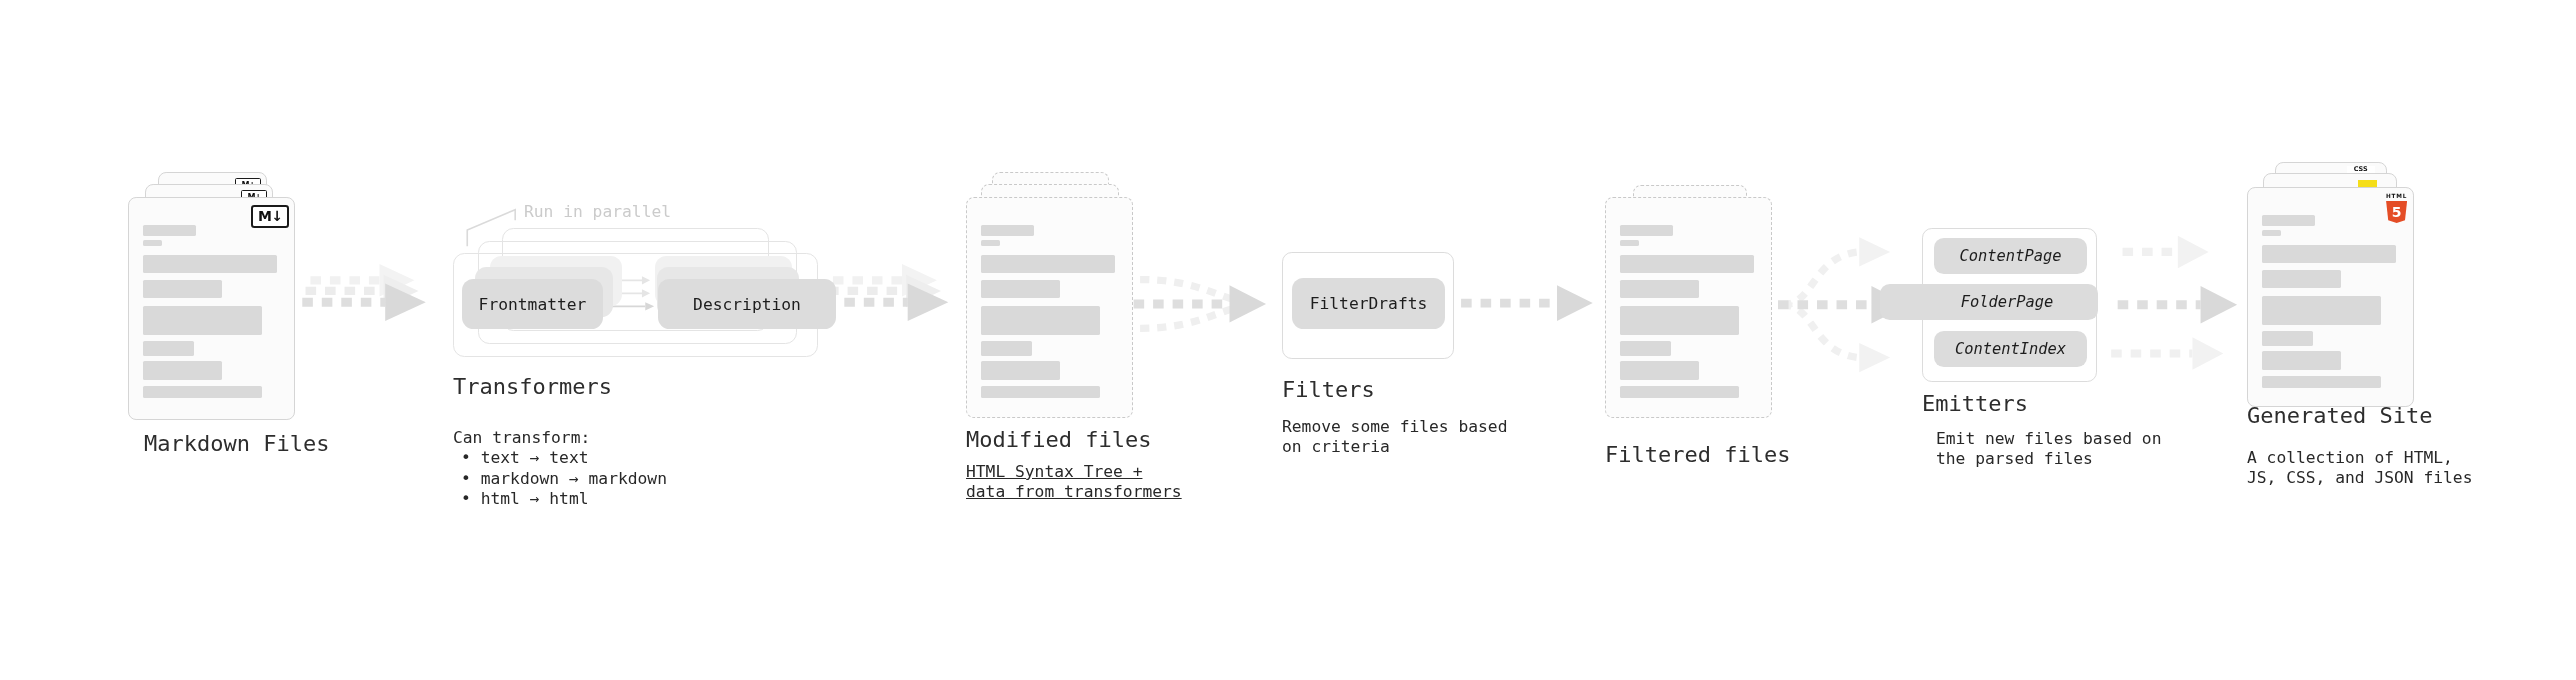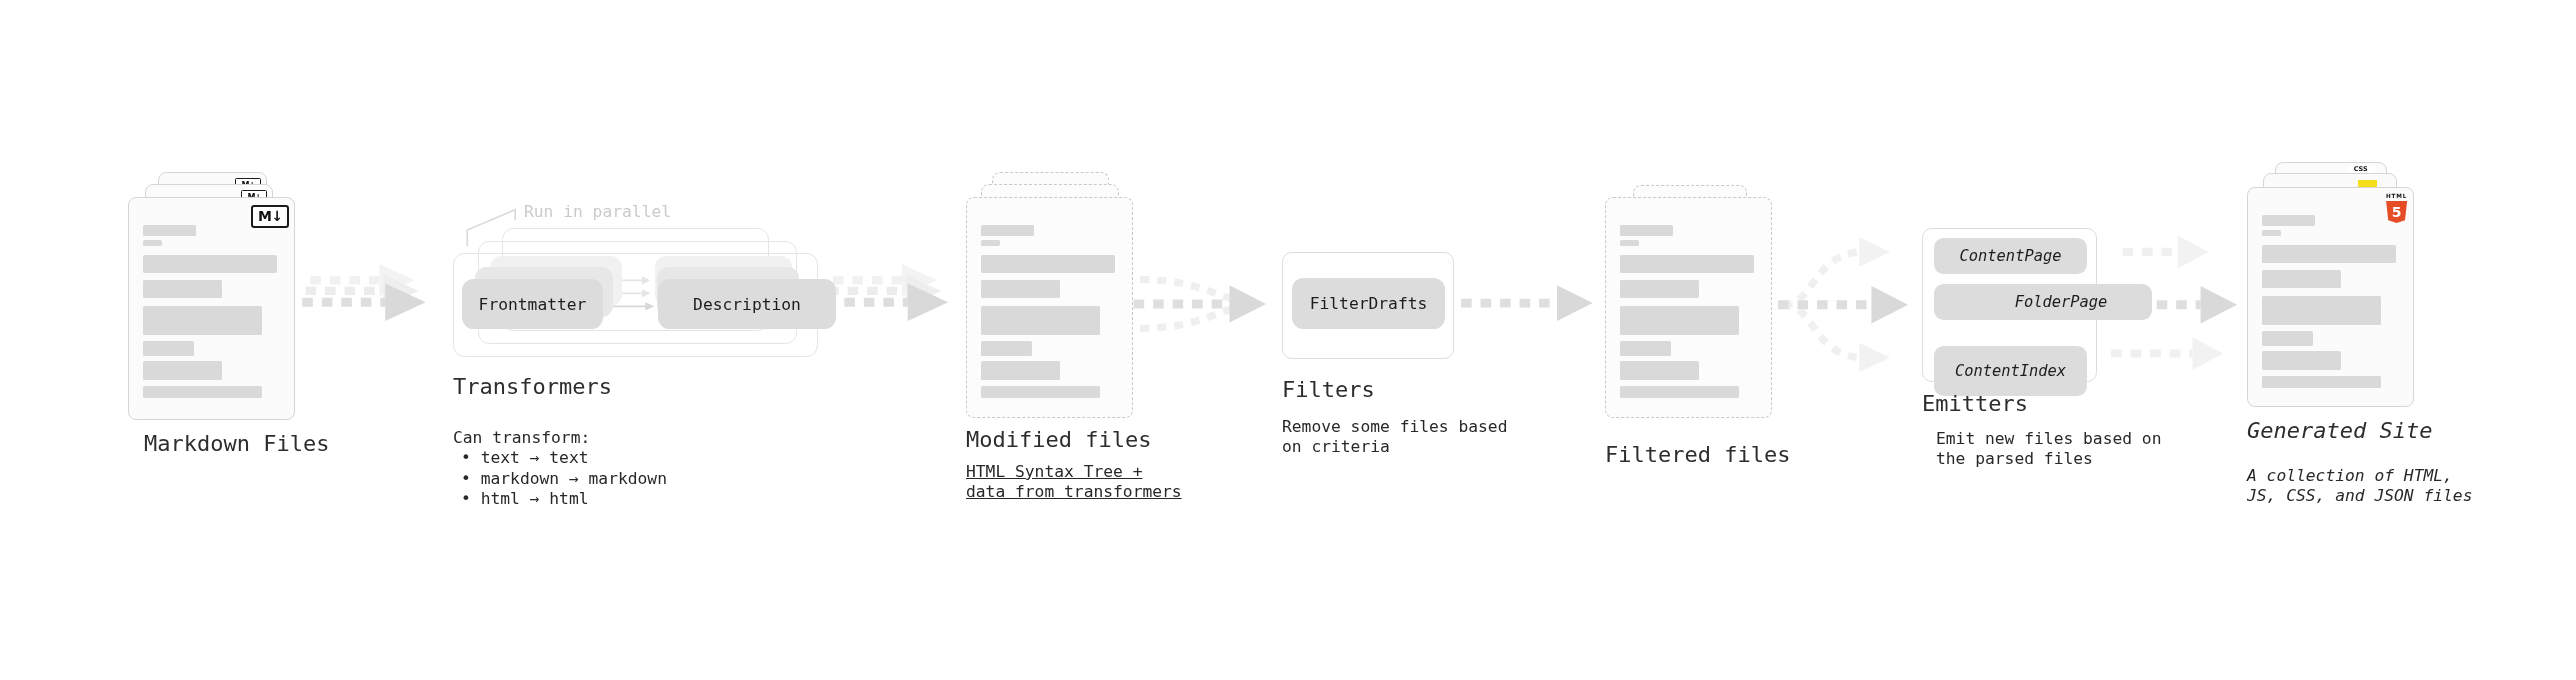--- a/index.html
+++ b/index.html
@@ -196,22 +196,22 @@
     <div class="bar b4"></div>
     <div class="bar b5"></div>
     <div class="bar b6"></div>
     <div class="bar b7"></div>
     <div class="bar b8"></div>
   </div>
   <div class="title" style="left:1605px;top:432px;margin-top:11px;">Filtered files</div>
 
   <div class="solid-box" style="left:1922px;top:228px;width:175px;height:154px;"></div>
   <div class="pill small" style="left:1934px;top:238px;width:153px;height:36px;">ContentPage</div>
-  <div class="pill small" style="left:1934px;top:284px;width:182px;height:36px;padding-left:36px;">FolderPage</div>
-  <div class="pill small" style="left:1934px;top:346px;width:153px;height:50px;">ContentIndex</div>
+  <div class="pill small" style="left:1880px;top:284px;width:182px;height:36px;padding-left:36px;">FolderPage</div>
+  <div class="pill small" style="left:1934px;top:331px;width:153px;height:36px;">ContentIndex</div>
   <div class="title" style="left:1922px;top:392px;">Emitters</div>
   <div class="desc" style="left:1922px;top:429px;margin-left:14px;">
     <div>Emit new files based on</div>
     <div>the parsed files</div>
   </div>
 
   <div class="card z1" style="left:2275px;top:162px;width:112px;height:49px;">
     <div class="css-badge">CSS</div>
   </div>
   <div class="card z2" style="left:2263px;top:173px;width:134px;height:49px;">
@@ -224,20 +224,20 @@
     </div>
     <div class="bar b1"></div>
     <div class="bar b2"></div>
     <div class="bar b3"></div>
     <div class="bar b4"></div>
     <div class="bar b5"></div>
     <div class="bar b6"></div>
     <div class="bar b7"></div>
     <div class="bar b8"></div>
   </div>
-  <div class="title" style="left:2247px;top:419px;font-style:italic;">Generated Site</div>
-  <div class="desc" style="left:2247px;top:466px;font-style:italic;">
+  <div class="title" style="left:2247px;top:404px;">Generated Site</div>
+  <div class="desc" style="left:2247px;top:448px;">
     <div>A collection of HTML,</div>
     <div>JS, CSS, and JSON files</div>
   </div>
 
 </div>
 
 
 </body></html>

